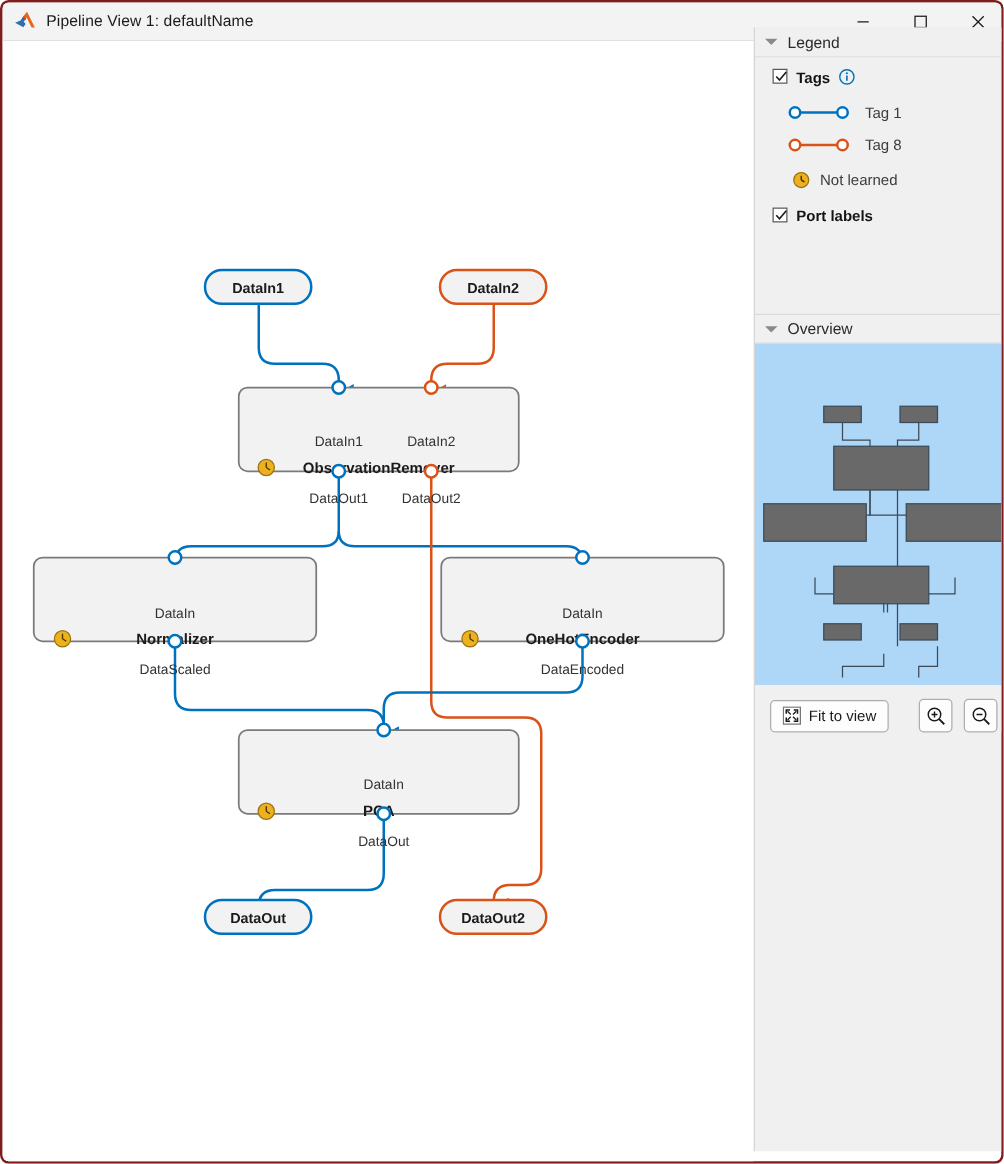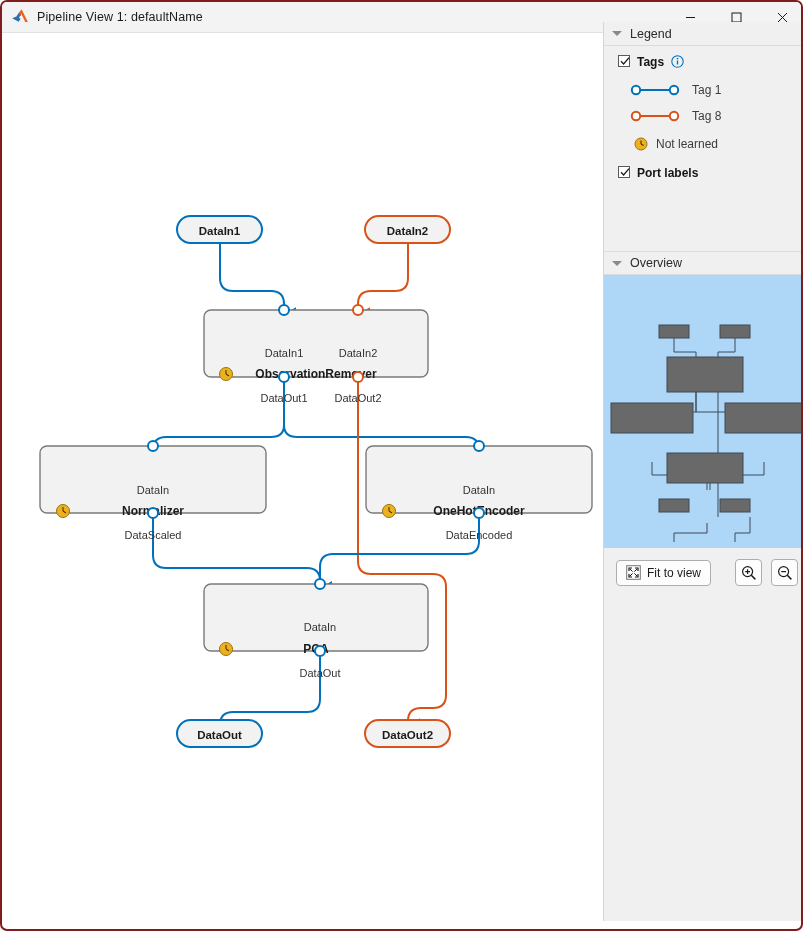--- a/index.html
+++ b/index.html
@@ -35,21 +35,21 @@
     letter-spacing: .1px;
   }
   .winbtns { position: absolute; right: 0; top: 0; height: 31px; display: flex; }
   .winbtn {
     width: 46px; height: 31px;
     display: flex; align-items: center; justify-content: center;
   }
   
   .canvas {
     position: absolute;
-    top: 31px; left: 13px;
+    top: 31px; left: 0;
     width: 601px; height: 899px;
     background: #ffffff;
     overflow: hidden;
   }
   .canvas svg { position: absolute; top: 0; left: 0; }
   
   .rightpanel {
     position: absolute;
     top: 20px; left: 601px;
     width: 202px; height: 899px;

